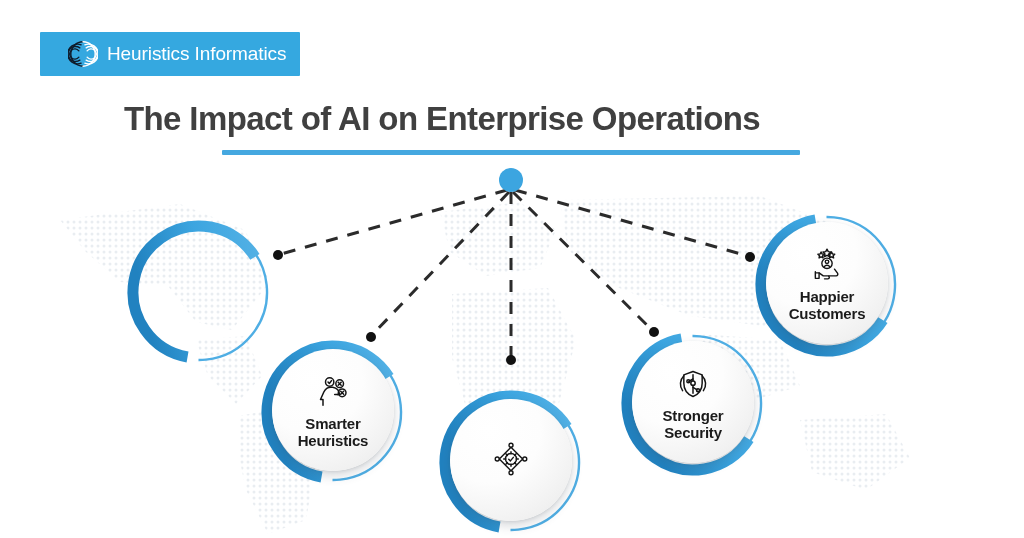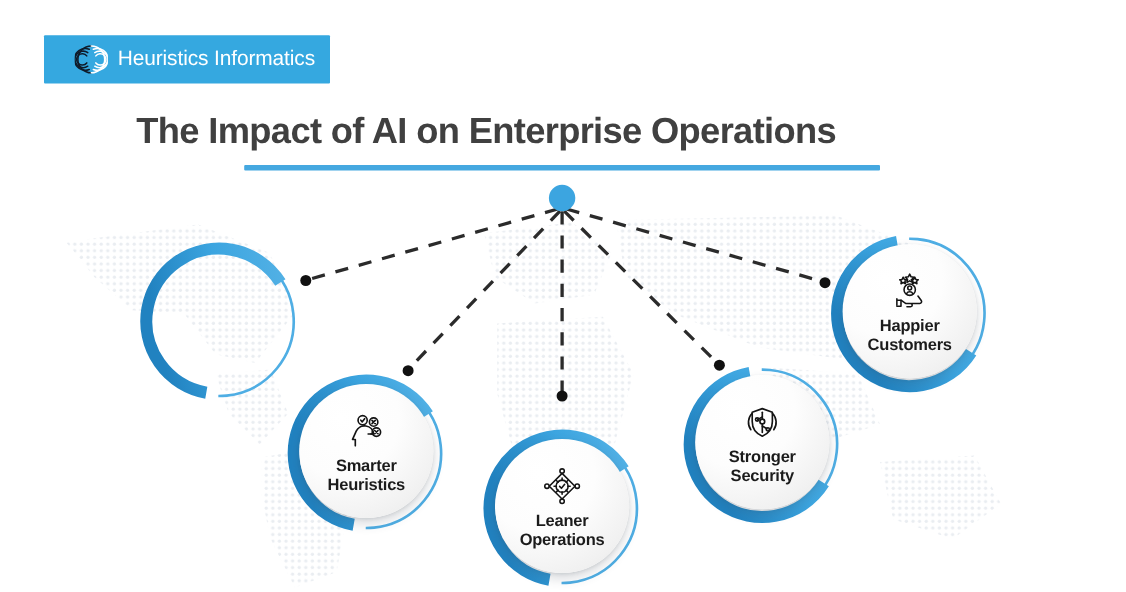--- a/index.html
+++ b/index.html
@@ -283,22 +283,20 @@
           <circle cx="40.5" cy="24" r="2.4"></circle>
           <circle cx="24" cy="40.5" r="2.4"></circle>
           <circle cx="7.5" cy="24" r="2.4"></circle>
           <circle cx="24" cy="24" r="6.6"></circle>
           <path d="M24 15.2 v2.6 M24 30.2 v2.6 M15.2 24 h2.6 M30.2 24 h2.6
                    M17.8 17.8 l1.9 1.9 M28.3 28.3 l1.9 1.9
                    M30.2 17.8 l-1.9 1.9 M19.7 28.3 l-1.9 1.9"></path>
           <path d="M21.3 24.2 l2 2.1 3.5-4.3"></path>
         </g>
       </svg>
-      <div class="node-label">Leaner
-Operations</div>
     </div>
   </div>
 
   <div class="node" style="left:618px; top:329px;">
     <svg class="node-ring" viewBox="0 0 150 150" xmlns="http://www.w3.org/2000/svg" aria-hidden="true">
       <defs>
         <linearGradient id="ring4" x1="1" y1="0" x2="0.6" y2="1">
           <stop offset="0%" stop-color="#59B4E6"></stop>
           <stop offset="55%" stop-color="#3CA5E0"></stop>
           <stop offset="100%" stop-color="#2182C0"></stop>

